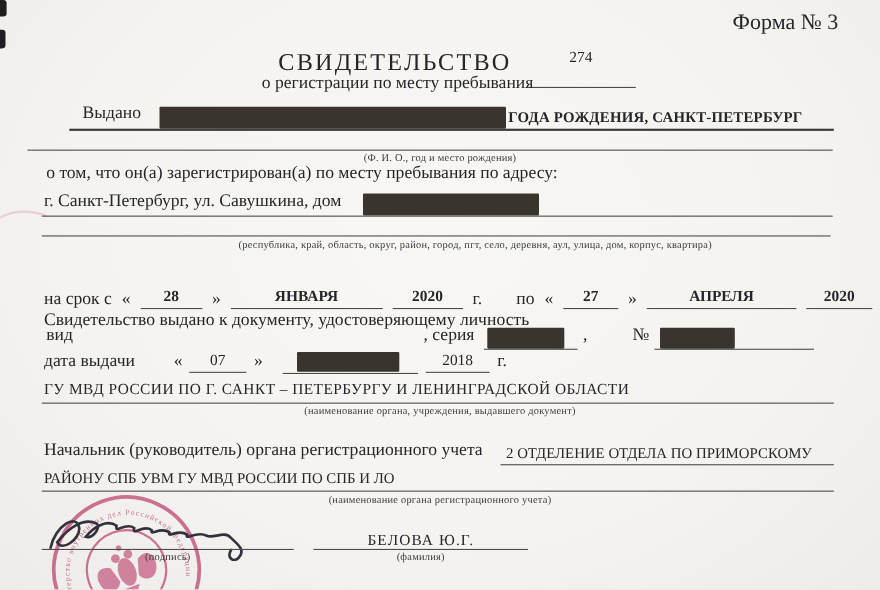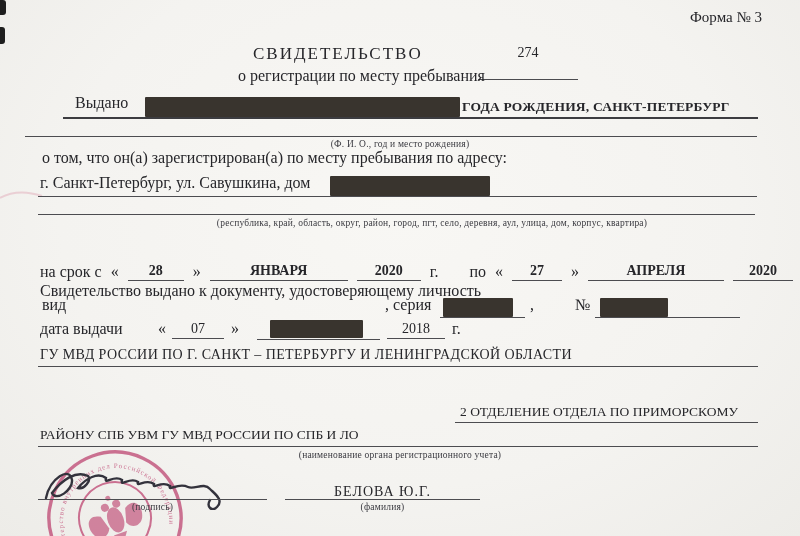--- a/index.html
+++ b/index.html
@@ -28,23 +28,23 @@
 <body>
 
 <div class="page">
 
   <div class="edge-mark abs" style="left:0;top:8;width:6px;height:15px;"></div>
   <div class="edge-mark abs" style="left:0;top:27px;width:5px;height:17px;"></div>
   <svg class="abs" style="left:0;top:180px;" width="44" height="30">
     <path d="M0,18 Q18,8 42,16" stroke="#e7c6cd" stroke-width="2" fill="none" opacity="0.8"></path>
   </svg>
 
-  <div class="abs" style="right:38px;top:9px;font-size:15px;">Форма № 3</div>
+  <div class="abs" style="right:38px;top:9px;font-size:20px;">Форма № 3</div>
 
-  <div class="abs" style="left:253px;top:44px;font-size:17px;letter-spacing:2px;">СВИДЕТЕЛЬСТВО</div>
+  <div class="abs" style="left:253px;top:44px;font-size:22px;letter-spacing:2px;">СВИДЕТЕЛЬСТВО</div>
   <div class="abs" style="left:478px;top:45px;width:100px;text-align:center;border-bottom:1.6px solid #4c4c50;font-size:14px;padding-bottom:18px;">274</div>
   <div class="abs big" style="left:238px;top:67px;">о регистрации по месту пребывания</div>
 
   <div class="abs big" style="left:75px;top:94px;">Выдано</div>
   <div class="redact" style="left:145px;top:97px;width:315px;height:20px;"></div>
   <div class="abs val" style="left:462px;top:99px;font-size:13.5px;letter-spacing:.2px;">ГОДА РОЖДЕНИЯ, САНКТ-ПЕТЕРБУРГ</div>
   <div class="rule thick" style="left:63px;top:117px;width:695px;"></div>
   <div class="rule" style="left:25px;top:136px;width:732px;"></div>
   <div class="caption" style="left:0;top:139px;width:800px;">(Ф. И. О., год и место рождения)</div>
 
@@ -88,21 +88,23 @@
   <div class="abs big" style="left:158px;top:320px;">«</div>
   <div class="abs" style="left:172px;top:321px;width:52px;text-align:center;border-bottom:1.6px solid #4c4c50;font-size:14px;padding-bottom:1px;">07</div>
   <div class="abs big" style="left:231px;top:320px;">»</div>
   <div class="rule" style="left:257px;top:339px;width:123px;"></div>
   <div class="redact" style="left:270px;top:320px;width:93px;height:18px;"></div>
   <div class="abs" style="left:387px;top:321px;width:58px;text-align:center;border-bottom:1.6px solid #4c4c50;font-size:14px;padding-bottom:1px;">2018</div>
   <div class="abs big" style="left:452px;top:320px;">г.</div>
 
   <div class="abs" style="left:40px;top:347px;font-size:14px;letter-spacing:.4px;">ГУ  МВД  РОССИИ  ПО  Г. САНКТ – ПЕТЕРБУРГУ  И  ЛЕНИНГРАДСКОЙ  ОБЛАСТИ</div>
   <div class="rule" style="left:38px;top:366px;width:720px;"></div>
+  <div class="caption" style="left:0;top:369px;width:800px;">(наименование органа, учреждения, выдавшего документ)</div>
 
+  <div class="abs big" style="left:40px;top:401px;">Начальник (руководитель) органа регистрационного учета</div>
   <div class="abs" style="left:460px;top:404px;font-size:13.5px;">2 ОТДЕЛЕНИЕ ОТДЕЛА  ПО ПРИМОРСКОМУ</div>
   <div class="rule" style="left:455px;top:422px;width:303px;"></div>
   <div class="abs" style="left:40px;top:427px;font-size:13.5px;">РАЙОНУ СПБ УВМ  ГУ  МВД РОССИИ  ПО СПБ  И  ЛО</div>
   <div class="rule" style="left:38px;top:446px;width:720px;"></div>
   <div class="caption" style="left:0;top:450px;width:800px;">(наименование органа регистрационного учета)</div>
 
   <svg class="stamp-svg" width="150" height="150" viewBox="0 0 150 150">
     <g transform="rotate(-20 73 74)" fill="none" stroke="#c2547c">
       <circle cx="73" cy="74" r="66" stroke-width="3.4"></circle>
       <circle cx="73" cy="74" r="36" stroke-width="2"></circle>

